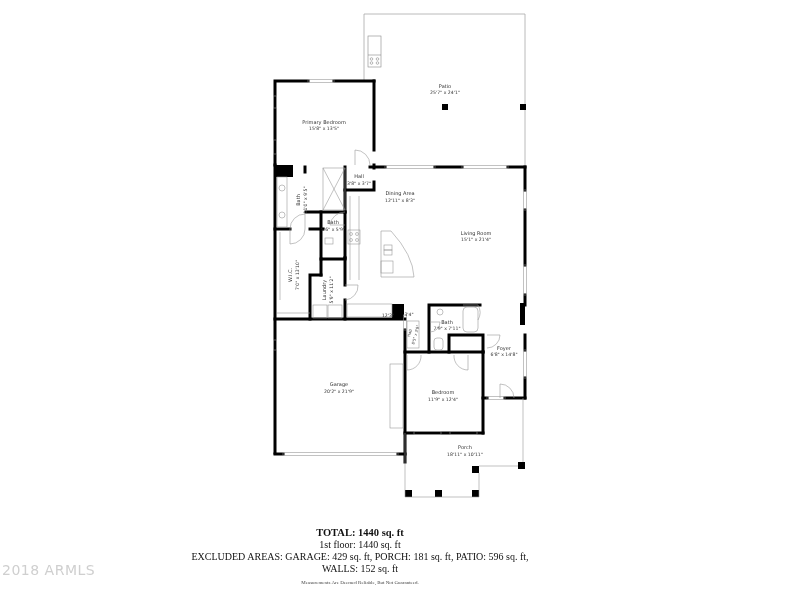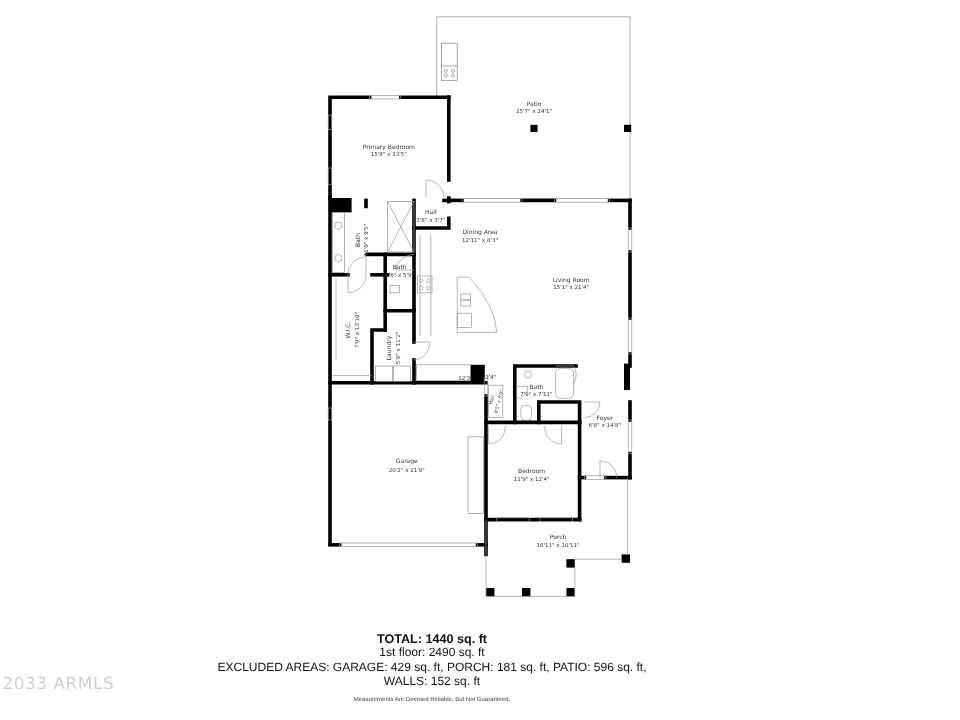--- a/index.html
+++ b/index.html
@@ -1,20 +1,20 @@
 <!DOCTYPE html>
 <html><head>
 <meta charset="utf-8">
 <style>
   html, body { margin: 0; padding: 0; background: #ffffff; }
   body { width: 800px; height: 600px; position: relative; overflow: hidden; font-family: "Liberation Sans", sans-serif; }
   #plan { position: absolute; left: 0; top: 0; width: 800px; height: 520px; }
   .rlabel { font-family: "DejaVu Sans", sans-serif; font-size: 5px; fill: #333; text-anchor: middle; }
   .rdim { font-family: "DejaVu Sans", sans-serif; font-size: 4.6px; fill: #333; text-anchor: middle; }
-  .summary { position: absolute; left: 0; width: 720px; text-align: center; color: #111; font-family: Liberation Sans, sans-serif; }
+  .summary { position: absolute; left: 0; width: 720px; text-align: center; color: #111; font-family: Liberation Serif, serif; }
   #total { top: 527px; font-size: 10.5px; font-weight: bold; }
   #floor1 { top: 539px; font-size: 10px; }
   #excluded { top: 551px; font-size: 10px; text-align: center; }
   #walls { top: 563px; font-size: 10px; }
   #disclaimer { top: 580px; font-size: 5px; color: #444; }
   #watermark { position: absolute; left: 2px; top: 562px; font-family: "DejaVu Sans", sans-serif; font-size: 14px; color: #cfcfcf; letter-spacing: 0.5px; }
 </style>
 </head>
 <body>
 
@@ -226,17 +226,17 @@
   <text class="rdim" x="443" y="401">11'9" x 12'4"</text>
 
   <text class="rlabel" x="465" y="449">Porch</text>
   <text class="rdim" x="465" y="456">18'11" x 10'11"</text>
 
   <text class="rdim" x="388" y="317">12'3"</text>
   <text class="rdim" x="409" y="316">3'4"</text>
 </svg>
 
 <div id="total" class="summary">TOTAL: 1440 sq. ft</div>
-<div id="floor1" class="summary">1st floor: 2490 sq. ft</div>
+<div id="floor1" class="summary">1st floor: 1440 sq. ft</div>
 <div id="excluded" class="summary">EXCLUDED AREAS: GARAGE: 429 sq. ft, PORCH: 181 sq. ft, PATIO: 596 sq. ft,</div>
 <div id="walls" class="summary">WALLS: 152 sq. ft</div>
 <div id="disclaimer" class="summary">Measurements Are Deemed Reliable, But Not Guaranteed.</div>
-<div id="watermark">2033 ARMLS</div>
+<div id="watermark">2018 ARMLS</div>
 
 </body></html>

